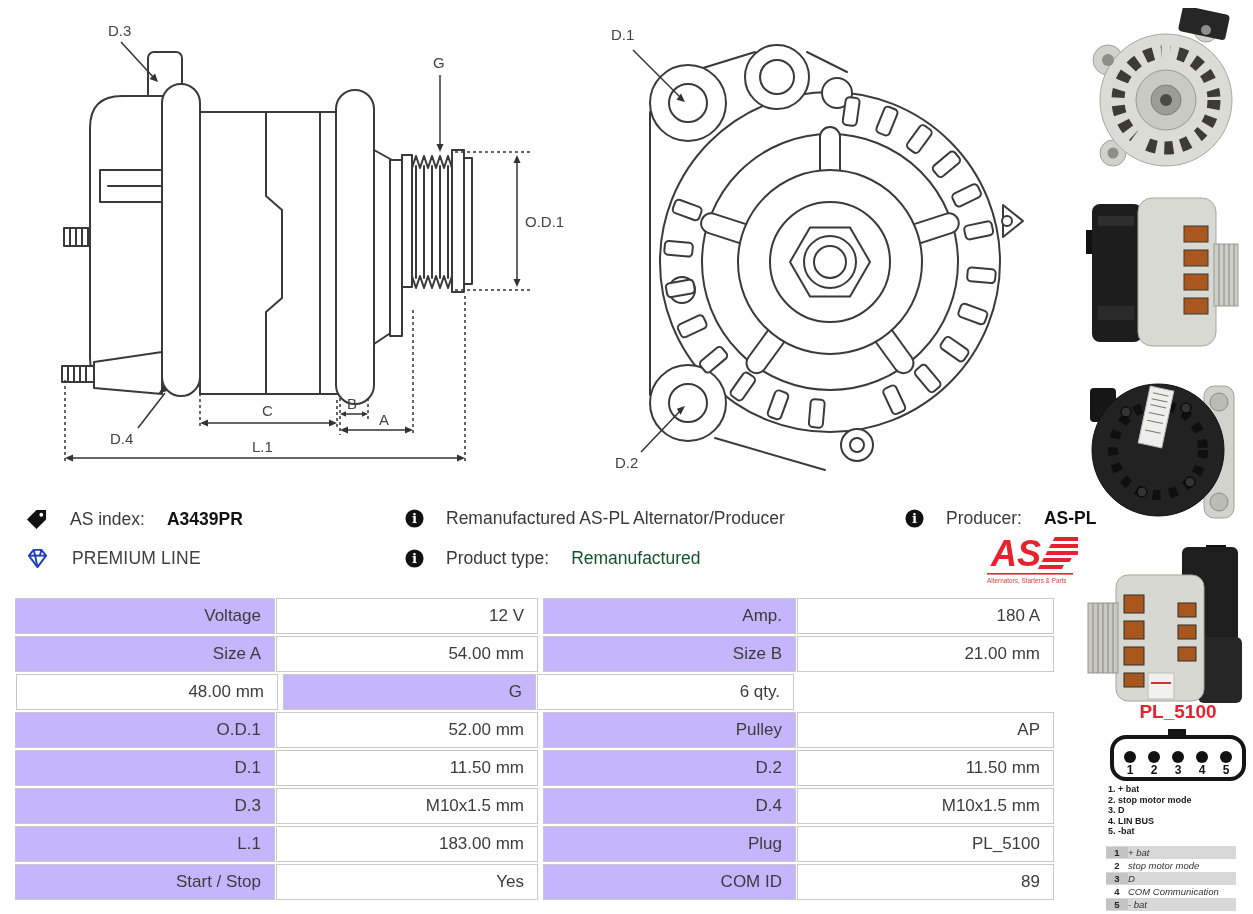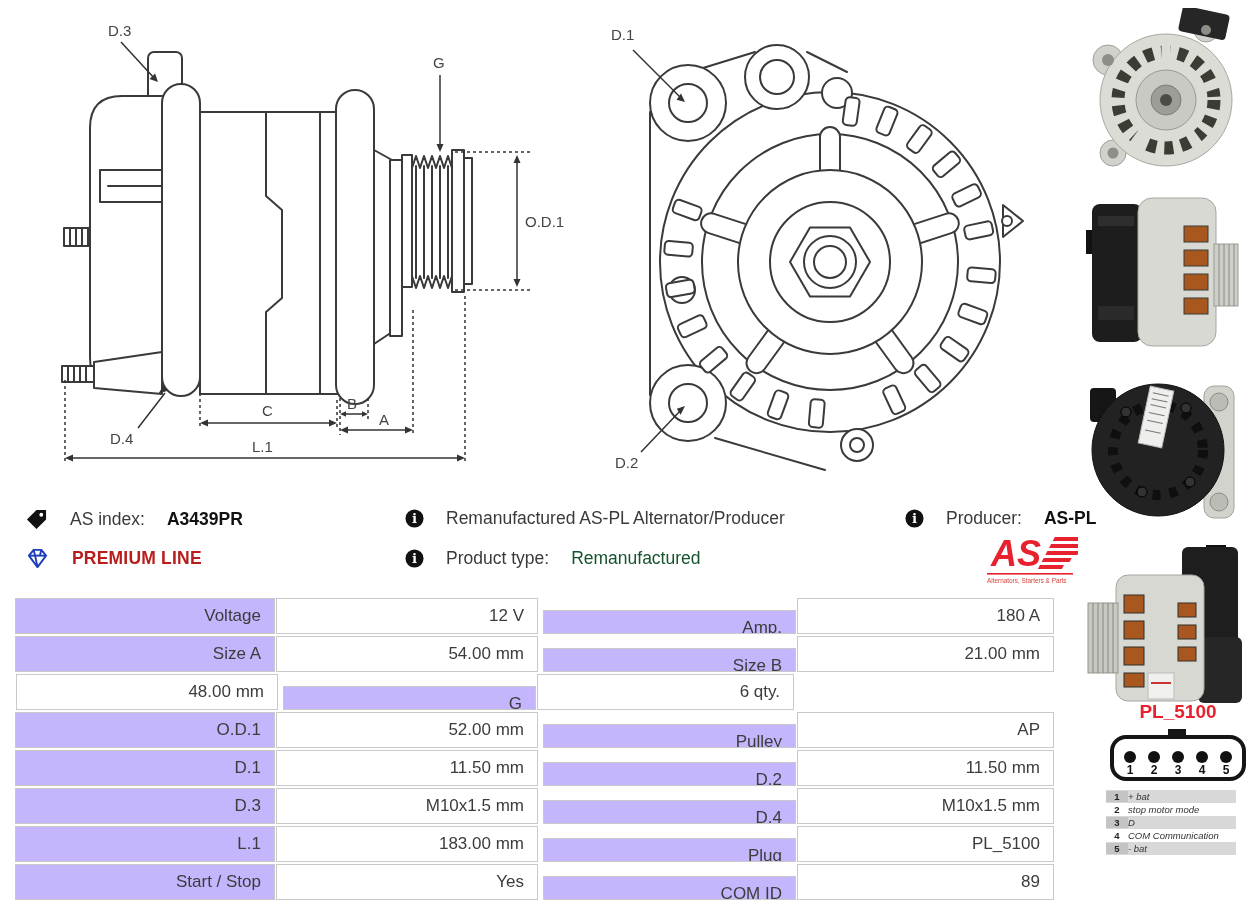--- a/index.html
+++ b/index.html
@@ -4,33 +4,33 @@
 <style>
   html,body{margin:0;padding:0;background:#fff;}
   .page{position:relative;width:1253px;height:914px;background:#fff;overflow:hidden;
         font-family:"Liberation Sans",sans-serif;color:#3a3a3a;border-radius:10px;}
   svg{display:block;}
   .abs{position:absolute;}
 
   
   .info-item{position:absolute;display:flex;align-items:center;gap:22px;font-size:17.5px;white-space:nowrap;}
   .info-item .val{font-weight:bold;color:#111;}
-  .premium-text{color:#b91c1c;font-weight:bold;letter-spacing:.2px;}
+  .premium-text{color:#404040;font-weight:normal;letter-spacing:.2px;}
   .green{color:#14532d;font-weight:normal;}
 
   
   .spec-table{position:absolute;left:15px;top:598px;}
   .spec-row{display:flex;height:36px;margin-bottom:2px;}
   .cell{box-sizing:border-box;border:1px solid #c9c9c9;line-height:34px;font-size:17px;
         text-align:right;padding-right:13px;color:#3c3c3c;overflow:hidden;}
   .cell.label{background:#c4b5fd;}
   .cell.value{background:#fff;}
   .c1{width:260px;}
   .c2{width:262px;margin-left:1px;}
-  .c3{width:253px;margin-left:5px;margin-top:12px;}
+  .c3{width:253px;margin-left:5px;}
   .c4{width:257px;margin-left:1px;text-align:right;}
 
   
   .connector-panel{position:absolute;left:1103px;top:701px;width:150px;}
   .connector-title{text-align:center;color:#e8212e;font-weight:bold;font-size:19px;margin:0 0 4px 0;}
   .pin-legend{margin-top:3px;padding-left:5px;}
   .pin-legend div{font-size:9px;font-weight:bold;color:#1a1a1a;line-height:10.5px;}
   .pin-table{margin-top:9px;margin-left:3px;width:130px;}
   .pin-row{display:flex;height:13px;align-items:center;}
   .pin-row.odd{background:#d8d8d8;}
@@ -409,20 +409,27 @@
           <circle cx="118" cy="30" r="6"></circle>
       </g>
       <g fill="#111" font-size="12" font-weight="bold" text-anchor="middle" font-family="Liberation Sans, sans-serif">
         <text x="22" y="47">1</text>
         <text x="46" y="47">2</text>
         <text x="70" y="47">3</text>
         <text x="94" y="47">4</text>
         <text x="118" y="47">5</text>
       </g>
     </svg>
+    <div class="pin-legend">
+      <div>1. + bat</div>
+      <div>2. stop motor mode</div>
+      <div>3. D</div>
+      <div>4. LIN BUS</div>
+      <div>5. -bat</div>
+    </div>
     <div class="pin-table">
       <div class="pin-row odd">
         <div class="pin-num">1</div>
         <div class="pin-desc">+ bat</div>
       </div>
       <div class="pin-row">
         <div class="pin-num">2</div>
         <div class="pin-desc">stop motor mode</div>
       </div>
       <div class="pin-row odd">

